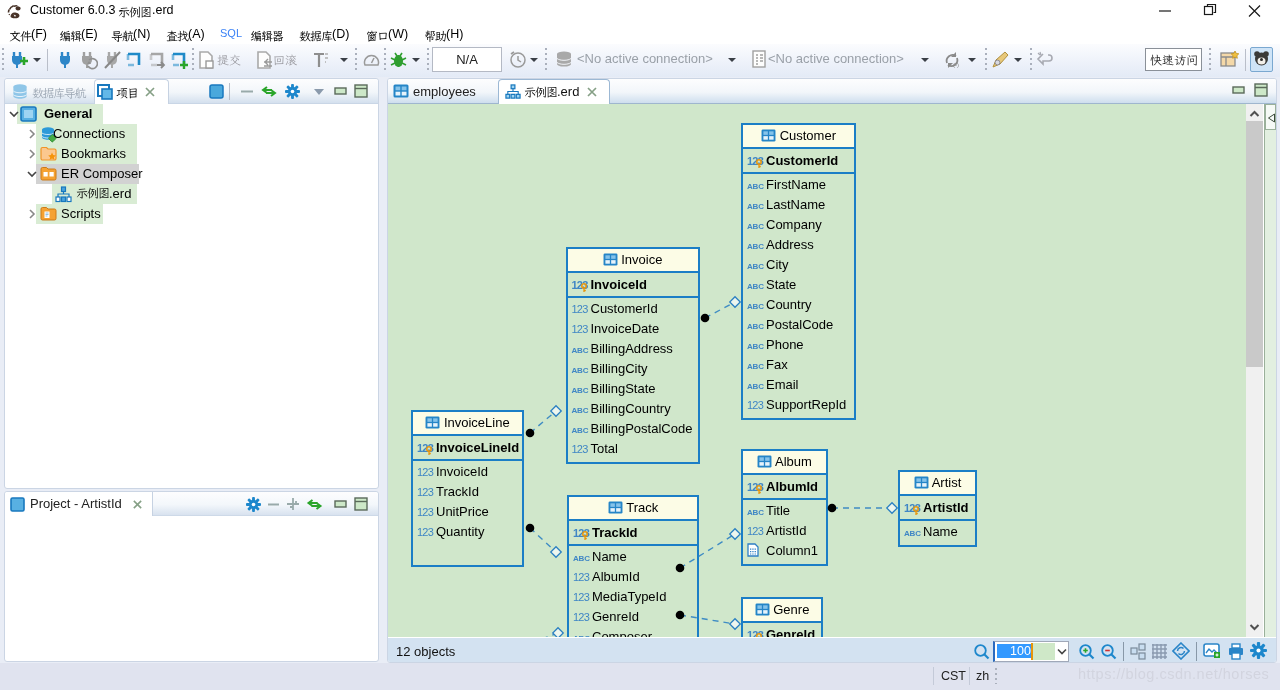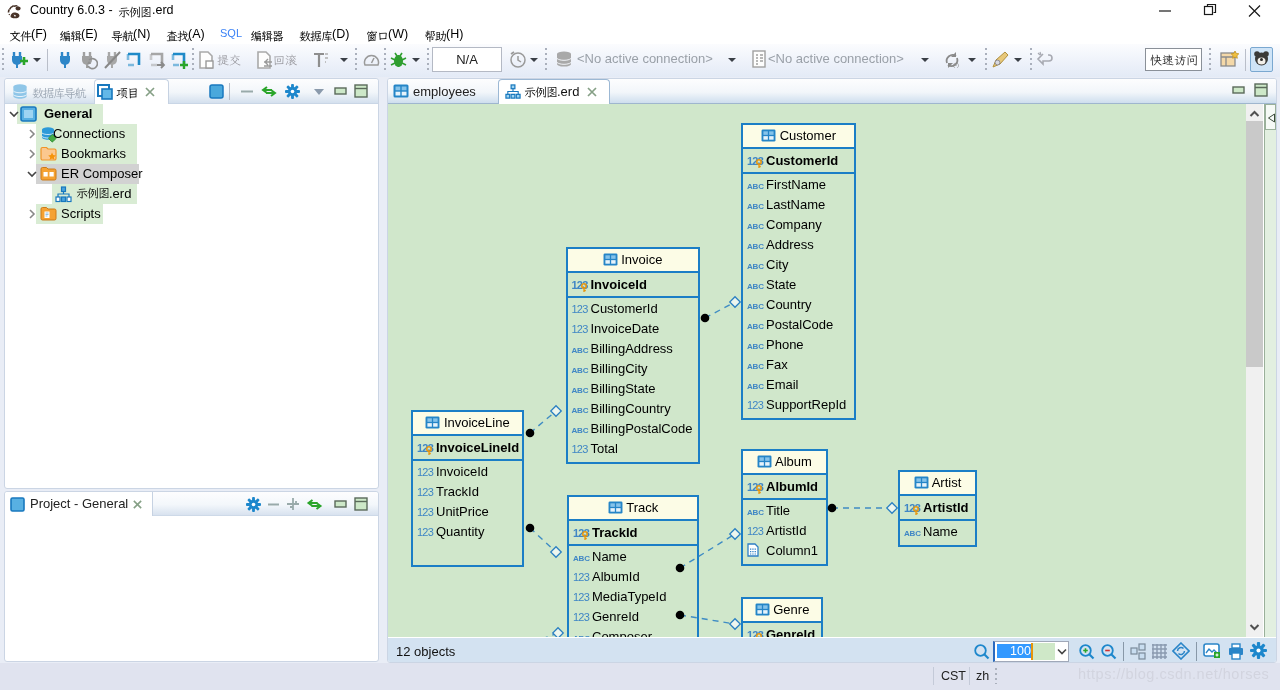--- a/index.html
+++ b/index.html
@@ -53,21 +53,21 @@
   </svg>
 <div class="abs" style="left:0;top:0;width:1280px;height:22px;background:#fff">
     <svg class="abs" style="left:6px;top:3px" width="17" height="17" viewBox="0 0 17 17">
       <path d="M3.5 6.5a6 6 0 0 1 4-3.5M2.5 9.5a6.5 6.5 0 0 1 .6-2.8" fill="none" stroke="#473227" stroke-width="1.6"></path>
       <path d="M6 2.8l4.5-.8 1.5.9-3.5 1.2z" fill="#473227"></path>
       <path d="M9.7 4.6a2.6 2 0 1 1 2.4 2.8 2.6 2 0 0 1-2.4-2.8z" fill="#473227"></path>
       <path d="M4.5 13.5c0-2.2 1.8-4 4-4s5 1 5 3.2c0 1.6-2 2.6-4.5 2.6s-4.5-.6-4.5-1.8z" fill="#473227"></path>
       <path d="M7.5 11.5l2.5 1-1 1.5z" fill="#fff"></path>
       <path d="M2.8 11.8l1-.6" stroke="#473227" stroke-width="1.2"></path>
     </svg>
-    <span class="abs" style="left:30px;top:3px;font-size:12.5px;color:#000">Country 6.0.3 - </span>
+    <span class="abs" style="left:30px;top:3px;font-size:12.5px;color:#000">Customer 6.0.3 - </span>
     <svg class="abs" width="33" height="12" viewBox="0 0 2750 1000" style="left:118px;top:4px;overflow:visible" fill="#000">
       <use href="#c793a" x="0"></use>
       <use href="#c4f8b" x="917"></use>
       <use href="#c56fe" x="1833"></use>
     </svg>
     <span class="abs" style="left:152px;top:3px;font-size:12.5px;color:#000">.erd</span>
     <svg class="abs" style="left:1152px;top:0" width="128" height="22" viewBox="0 0 128 22">
       <path d="M7 11h12" stroke="#1a1a1a" stroke-width="1.2"></path>
       <rect x="52.5" y="6.5" width="8" height="8" fill="none" stroke="#1a1a1a" stroke-width="1.2"></rect>
       <path d="M55.5 6.5v-2h8v8h-2" fill="none" stroke="#1a1a1a" stroke-width="1.2"></path>
@@ -381,21 +381,21 @@
       <path d="M5.5 7h3M5.5 8.5h3M5.5 10h2" stroke="#7ab0d8" stroke-width="0.8"></path>
     </svg>
     <div class="trow" style="left:56px;top:125px">Scripts</div>
   </div>
 <div class="panel" style="left:4px;top:491px;width:375px;height:171px">
     <div class="abs" style="left:0;top:0;width:373px;height:24px;background:linear-gradient(#fdfdfe,#f3f7fb 55%,#d8e2ef);border-bottom:1px solid #cdd9e8;border-radius:3px 3px 0 0">
       <div class="abs" style="left:0;top:0;width:148px;height:24px;background:#fff;border-right:1px solid #c6d2e2;border-radius:3px 0 0 0"></div>
       <svg class="abs" style="left:5px;top:5px" width="15" height="15" viewBox="0 0 15 15">
         <rect x="1" y="1" width="13" height="13" rx="1.5" fill="#58b0e2" stroke="#1878be" stroke-width="1.6"></rect>
       </svg>
-      <span class="abs" style="left:25px;top:4px;font-size:13px;color:#222">Project - General</span>
+      <span class="abs" style="left:25px;top:4px;font-size:13px;color:#222">Project - ArtistId</span>
       <svg class="abs" style="left:127px;top:7px" width="11" height="11" viewBox="0 0 12 12">
         <path d="M2 2l8 8M10 2l-8 8" stroke="#86a086" stroke-width="1.7"></path>
       </svg>
       <svg class="abs" style="left:241px;top:5px" width="15" height="15" viewBox="-10 -10 20 20">
         <g fill="#1d87cc">
           <rect x="-1.9" y="-10" width="3.8" height="5" rx="1.2" transform="rotate(0)"></rect>
           <rect x="-1.9" y="-10" width="3.8" height="5" rx="1.2" transform="rotate(45)"></rect>
           <rect x="-1.9" y="-10" width="3.8" height="5" rx="1.2" transform="rotate(90)"></rect>
           <rect x="-1.9" y="-10" width="3.8" height="5" rx="1.2" transform="rotate(135)"></rect>
           <rect x="-1.9" y="-10" width="3.8" height="5" rx="1.2" transform="rotate(180)"></rect>

